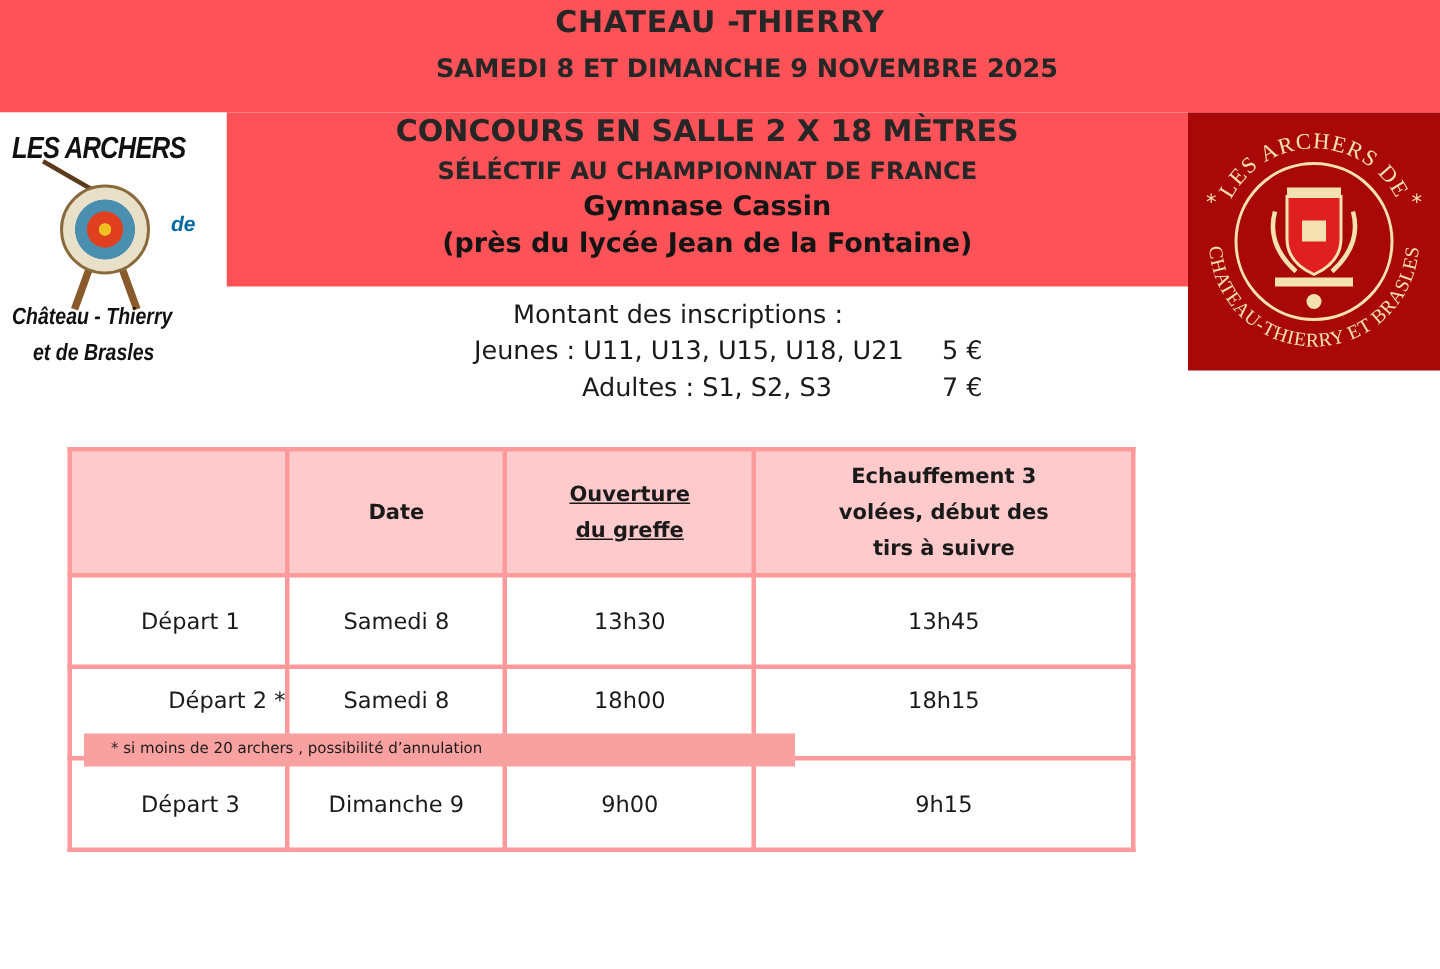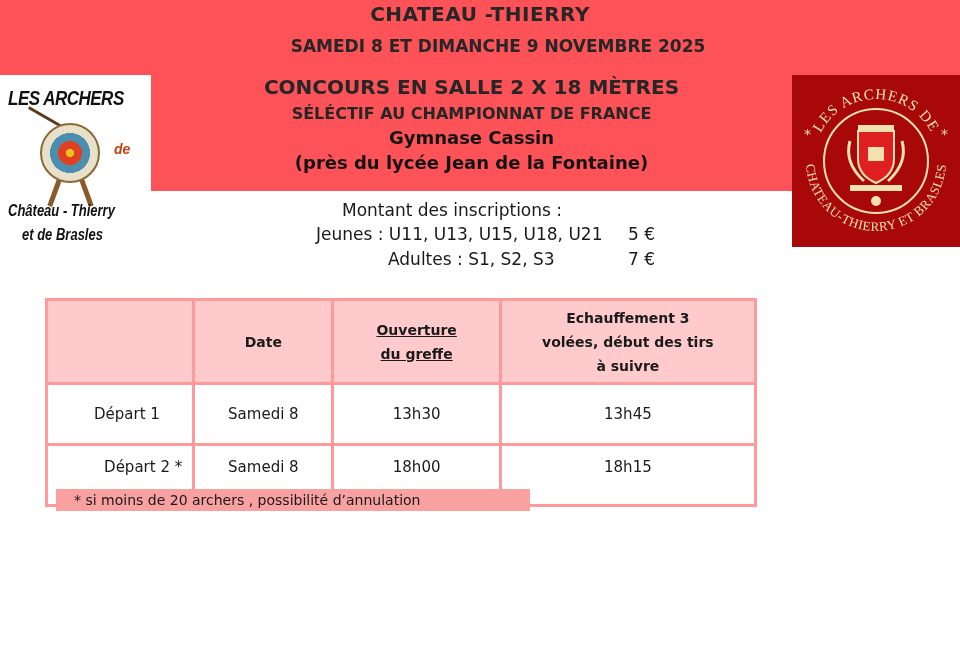--- a/index.html
+++ b/index.html
@@ -17,42 +17,42 @@
     .gymnase { top: 127px; font-size: 18px; font-weight: bold; color: #141414; }
     .lieu { top: 152px; font-size: 18px; font-weight: bold; color: #141414; }
 
     .logo-left { position: absolute; left: 0; top: 75px; width: 151px; height: 180px; background: #fff; }
     .logo-left .lt { position: absolute; left: 8px; top: 14px; font-family: "Liberation Sans", sans-serif; font-weight: bold; font-style: italic; font-size: 17px; color: #111; letter-spacing: -0.5px; transform: scaleY(1.2); }
     .logo-left .target { position: absolute; left: 40px; top: 48px; width: 60px; height: 60px; border-radius: 50%;
       background: radial-gradient(circle, #f0c020 0 10%, #e04020 11% 30%, #4a8fb0 31% 50%, #e8e0c8 51% 100%); border: 2px solid #8a6a3a; }
     .logo-left .leg1 { position: absolute; left: 52px; top: 104px; width: 5px; height: 28px; background: #8a5a2a; transform: rotate(20deg); }
     .logo-left .leg2 { position: absolute; left: 84px; top: 104px; width: 5px; height: 28px; background: #8a5a2a; transform: rotate(-20deg); }
     .logo-left .arrow { position: absolute; left: 22px; top: 56px; width: 50px; height: 3px; background: #5a3a1a; transform: rotate(30deg); transform-origin: right center; }
-    .logo-left .de { position: absolute; left: 114px; top: 66px; font-family: "Liberation Sans", sans-serif; font-weight: bold; font-style: italic; font-size: 14px; color: #c2410c; }
+    .logo-left .de { position: absolute; left: 114px; top: 66px; font-family: "Liberation Sans", sans-serif; font-weight: bold; font-style: italic; font-size: 14px; color: #0369a1; }
     .logo-left .ct { position: absolute; left: 8px; top: 128px; font-family: "Liberation Sans", sans-serif; font-weight: bold; font-style: italic; font-size: 13px; color: #111; white-space: nowrap; transform: scaleY(1.2); }
     .logo-left .eb { position: absolute; left: 22px; top: 152px; font-family: "Liberation Sans", sans-serif; font-weight: bold; font-style: italic; font-size: 13px; color: #111; white-space: nowrap; transform: scaleY(1.2); }
 
     .logo-right { position: absolute; left: 792px; top: 75px; width: 168px; height: 172px; background: #a80808; }
     .logo-right svg { position: absolute; left: 0; top: 0; }
 
     .fees { position: absolute; top: 200px; left: 290px; width: 390px; font-size: 17px; color: #1a1a1a; }
     .fees .l1 { position: absolute; left: 52px; top: 0; white-space: nowrap; }
     .fees .l2 { position: absolute; left: 26px; top: 24px; white-space: nowrap; }
     .fees .l2p { position: absolute; left: 338px; top: 24px; white-space: nowrap; }
     .fees .l3 { position: absolute; left: 98px; top: 49px; white-space: nowrap; }
     .fees .l3p { position: absolute; left: 338px; top: 49px; white-space: nowrap; }
 
     table.sched { position: absolute; left: 45px; top: 298px; width: 712px; border-collapse: collapse; font-size: 15px; }
     table.sched td, table.sched th { border: 3px solid #ff9a9c; text-align: center; vertical-align: middle; color: #1a1a1a; }
     table.sched th { background: #ffcacb; font-weight: bold; font-size: 14px; line-height: 24px; height: 84px; }
     table.sched td { height: 61px; background: #fff; }
     col.c1 { width: 184px; } col.c2 { width: 202px; } col.c3 { width: 186px; } col.c4 { width: 305px; }
     table.sched tr.r2 td { padding-bottom: 16px; }
 
-    .note { position: absolute; left: 56px; top: 489px; width: 474px; height: 22px; background: #f9a0a0; font-size: 14px; color: #1a1a1a; line-height: 22px; padding-left: 18px; white-space: nowrap; }
+    .note { position: absolute; left: 56px; top: 489px; width: 474px; height: 22px; background: #f9a0a0; font-size: 10px; color: #1a1a1a; line-height: 22px; padding-left: 18px; white-space: nowrap; }
   </style>
 </head>
 <body>
 
 <div class="banner-top"></div>
 <div class="banner-mid"></div>
 
 <div class="t title">CHATEAU -THIERRY</div>
 <div class="t dates">SAMEDI 8 ET DIMANCHE 9 NOVEMBRE 2025</div>
 <div class="t concours">CONCOURS EN SALLE  2 X 18 MÈTRES</div>
@@ -118,21 +118,27 @@
     <th style="padding:0 30px;text-decoration:underline;">Ouverture du greffe</th>
     <th style="padding:0 40px;">Echauffement 3 volées, début des tirs à suivre</th>
   </tr>
   <tr>
     <td style="text-align:left;padding-left:46px;">Départ 1</td>
     <td>Samedi 8</td>
     <td>13h30</td>
     <td>13h45</td>
   </tr>
   <tr class="r2">
-    <td style="text-align:center;padding-left:46px;">Départ 2 *</td>
+    <td style="text-align:right;padding-left:46px;">Départ 2 *</td>
     <td>Samedi 8</td>
     <td>18h00</td>
     <td>18h15</td>
+  </tr>
+  <tr>
+    <td style="text-align:left;padding-left:46px;">Départ 3</td>
+    <td>Dimanche 9</td>
+    <td>9h00</td>
+    <td>9h15</td>
   </tr>
 </tbody>
   </table>
 
 <div class="note">*  si moins de 20 archers , possibilité d’annulation</div>
 
 </body></html>

